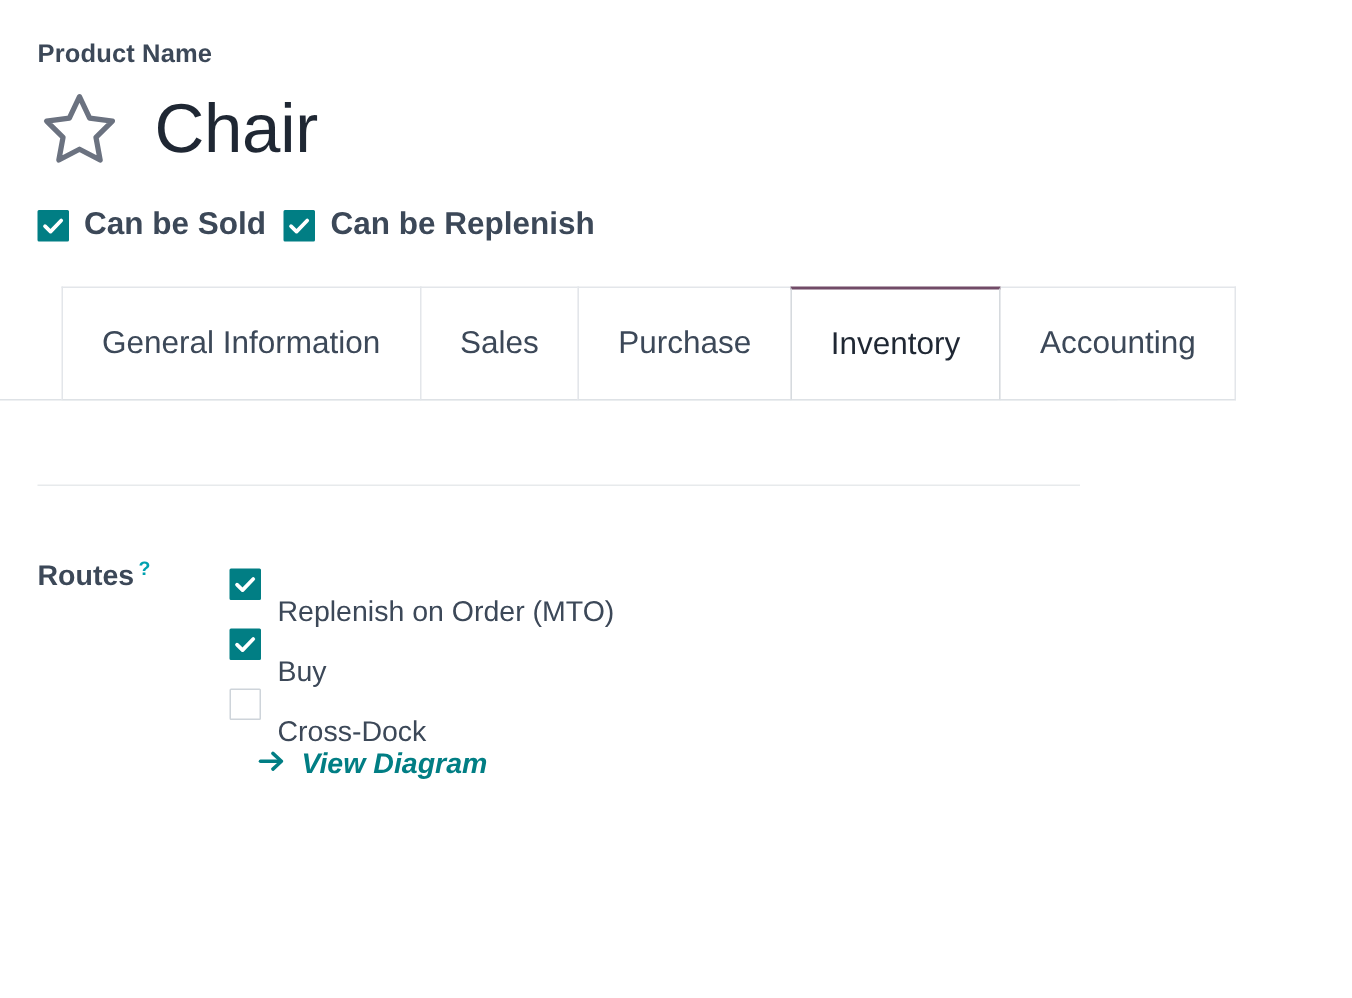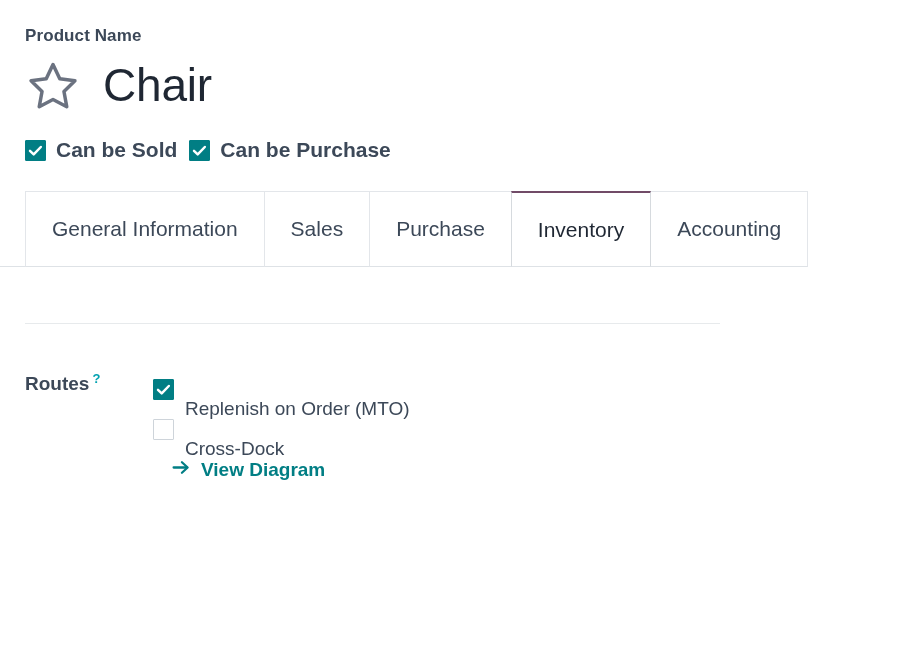--- a/index.html
+++ b/index.html
@@ -101,21 +101,21 @@
   .tabs-baseline {
     position: absolute;
     left: 0;
     right: 0;
     bottom: 0;
     height: 1px;
     background: #dee2e6;
   }
   .tabs {
     position: absolute;
-    left: 25px;
+    left: 41px;
     bottom: 0;
     display: flex;
   }
   .tab {
     box-sizing: border-box;
     height: 76px;
     display: flex;
     align-items: center;
     justify-content: center;
     padding: 0 26px;
@@ -196,20 +196,21 @@
     white-space: nowrap;
     margin-top: 40px;
   }
   .view-diagram {
     display: flex;
     align-items: center;
     gap: 9px;
     margin-top: 8px;
     margin-left: 18px;
     cursor: pointer;
+    font-style: italic;
   }
   .arrow-icon { display: block; }
   .view-diagram-text {
     font-size: 19px;
     font-weight: bold;
     color: #017e84;
     white-space: nowrap;
   }
 </style>
 </head>
@@ -237,21 +238,21 @@
             </svg>
         </span>
         <span class="check-label-strong">Can be Sold</span>
       </div>
       <div class="check-item">
         <span class="cbox checked">
           <svg viewBox="0 0 20 20" width="19" height="19">
               <path d="M4.2 10.3 L8.1 14.1 L15.6 6.3" fill="none" stroke="#ffffff" stroke-width="2.6" stroke-linecap="round" stroke-linejoin="round"></path>
             </svg>
         </span>
-        <span class="check-label-strong">Can be Purchase</span>
+        <span class="check-label-strong">Can be Replenish</span>
       </div>
     </div>
   </div>
 
   <div class="tabs-wrap">
     <div class="tabs-baseline"></div>
     <div class="tabs">
       <div class="tab">General Information</div>
       <div class="tab">Sales</div>
       <div class="tab">Purchase</div>
@@ -271,20 +272,28 @@
       <div class="routes-list">
         <div class="route-item">
           <span class="cbox checked">
             <svg viewBox="0 0 20 20" width="19" height="19">
                 <path d="M4.2 10.3 L8.1 14.1 L15.6 6.3" fill="none" stroke="#ffffff" stroke-width="2.6" stroke-linecap="round" stroke-linejoin="round"></path>
               </svg>
           </span>
           <span class="route-label">Replenish on Order (MTO)</span>
         </div>
 
+        <div class="route-item">
+          <span class="cbox checked">
+            <svg viewBox="0 0 20 20" width="19" height="19">
+                <path d="M4.2 10.3 L8.1 14.1 L15.6 6.3" fill="none" stroke="#ffffff" stroke-width="2.6" stroke-linecap="round" stroke-linejoin="round"></path>
+              </svg>
+          </span>
+          <span class="route-label">Buy</span>
+        </div>
 
 
         <div class="route-item">
           <span class="cbox unchecked"></span>
           <span class="route-label">Cross-Dock</span>
         </div>
 
         <div class="view-diagram">
           <span class="arrow-icon">
             <svg viewBox="0 0 24 24" width="21" height="21" fill="none" stroke="#017e84" stroke-width="2.6" stroke-linecap="round" stroke-linejoin="round">

